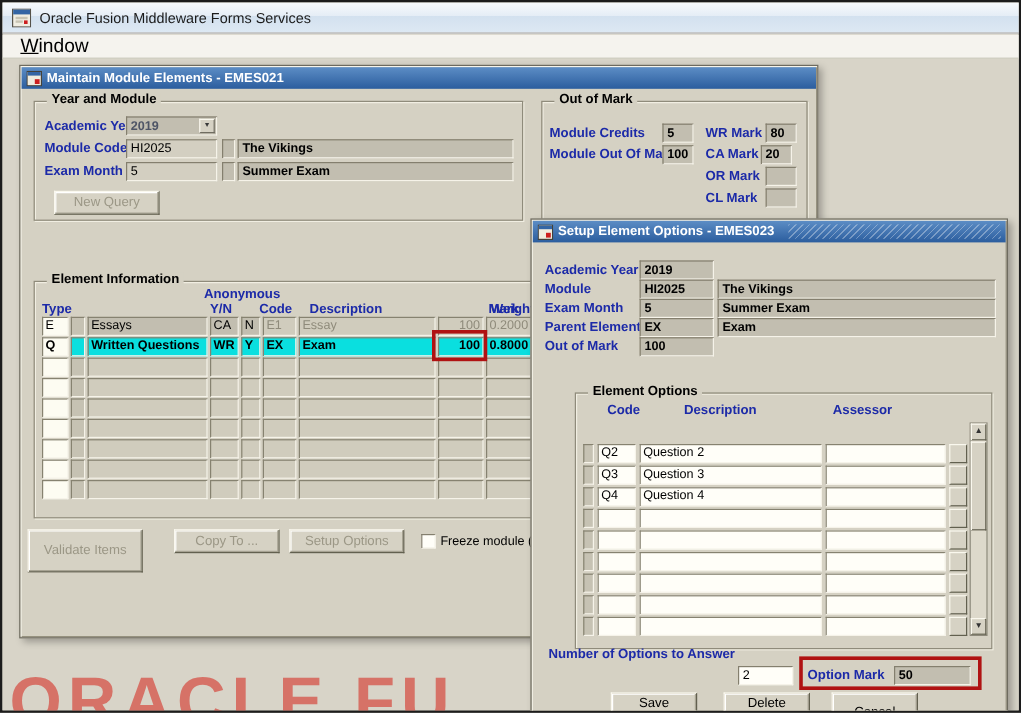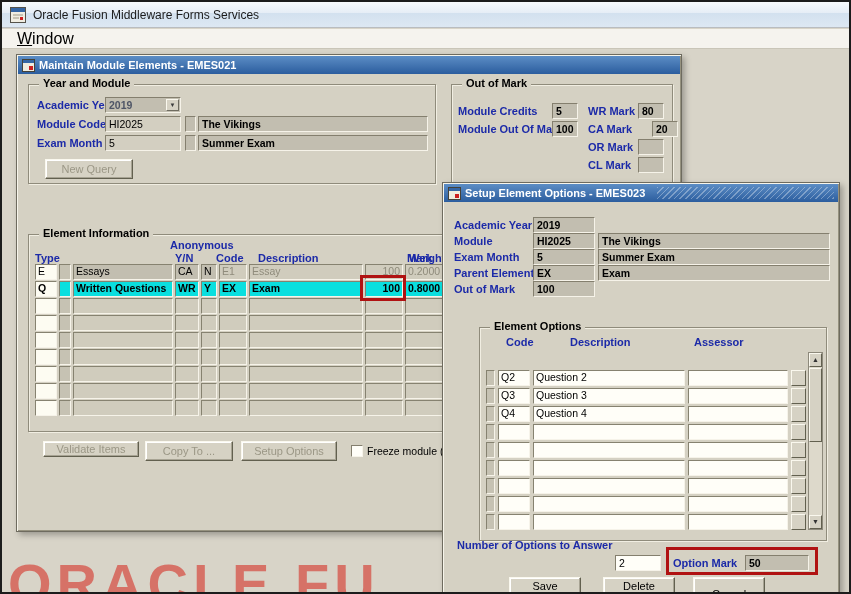--- a/index.html
+++ b/index.html
@@ -153,21 +153,21 @@
 
         <div class="frame" style="left:432px;top:9px;width:222px;height:102px;">
           <span class="flabel">Out of Mark</span>
           <span class="lbl" style="left:6px;top:20px;text-align:center;">Module Credits</span>
           <div class="fld disp" style="left:100px;top:18px;width:26px;">5</div>
           <span class="lbl" style="left:136px;top:20px;">WR Mark</span>
           <div class="fld disp" style="left:186px;top:18px;width:26px;">80</div>
           <span class="lbl" style="left:6px;top:38px;">Module Out Of Mark</span>
           <div class="fld disp" style="left:100px;top:36px;width:26px;">100</div>
           <span class="lbl" style="left:136px;top:38px;">CA Mark</span>
-          <div class="fld disp" style="left:200px;top:36px;width:26px;">20</div>
+          <div class="fld disp" style="left:182px;top:36px;width:26px;">20</div>
           <span class="lbl" style="left:136px;top:56px;">OR Mark</span>
           <div class="fld disp" style="left:186px;top:54px;width:26px;"></div>
           <span class="lbl" style="left:136px;top:74px;">CL Mark</span>
           <div class="fld disp" style="left:186px;top:72px;width:26px;"></div>
         </div>
 
         <div class="frame" style="left:9px;top:159px;width:648px;height:198px;">
           <span class="flabel">Element Information</span>
           <span class="hdr" style="left:141px;top:4px;">Anonymous</span>
           <span class="hdr" style="left:6px;top:17px;">Type</span>
@@ -275,21 +275,21 @@
               <span class="cell c-yn"></span>
               <span class="cell c-code"></span>
               <span class="cell c-desc"></span>
               <span class="cell c-mark"></span>
               <span class="cell c-weight"></span>
             </div>
         </div>
 
         <div class="hl-box" style="left:341px;top:200px;width:46px;height:26px;"></div>
 
-        <div class="btn disabled" style="left:24px;top:366px;width:96px;height:16px;">Validate Items</div>
+        <div class="btn disabled" style="left:4px;top:366px;width:96px;height:36px;">Validate Items</div>
         <div class="btn disabled" style="left:126px;top:366px;width:88px;height:20px;">Copy To ...</div>
         <div class="btn disabled" style="left:222px;top:366px;width:96px;height:20px;">Setup Options</div>
         <div class="cb" style="left:332px;top:370px;"></div>
         <span class="cblabel" style="left:348px;top:370px;">Freeze module (preve</span>
       </div>
     </div>
 
     <div class="win emes023" style="top:133px;left:440px;">
       <div class="wtitle">
         <svg width="13" height="13">

